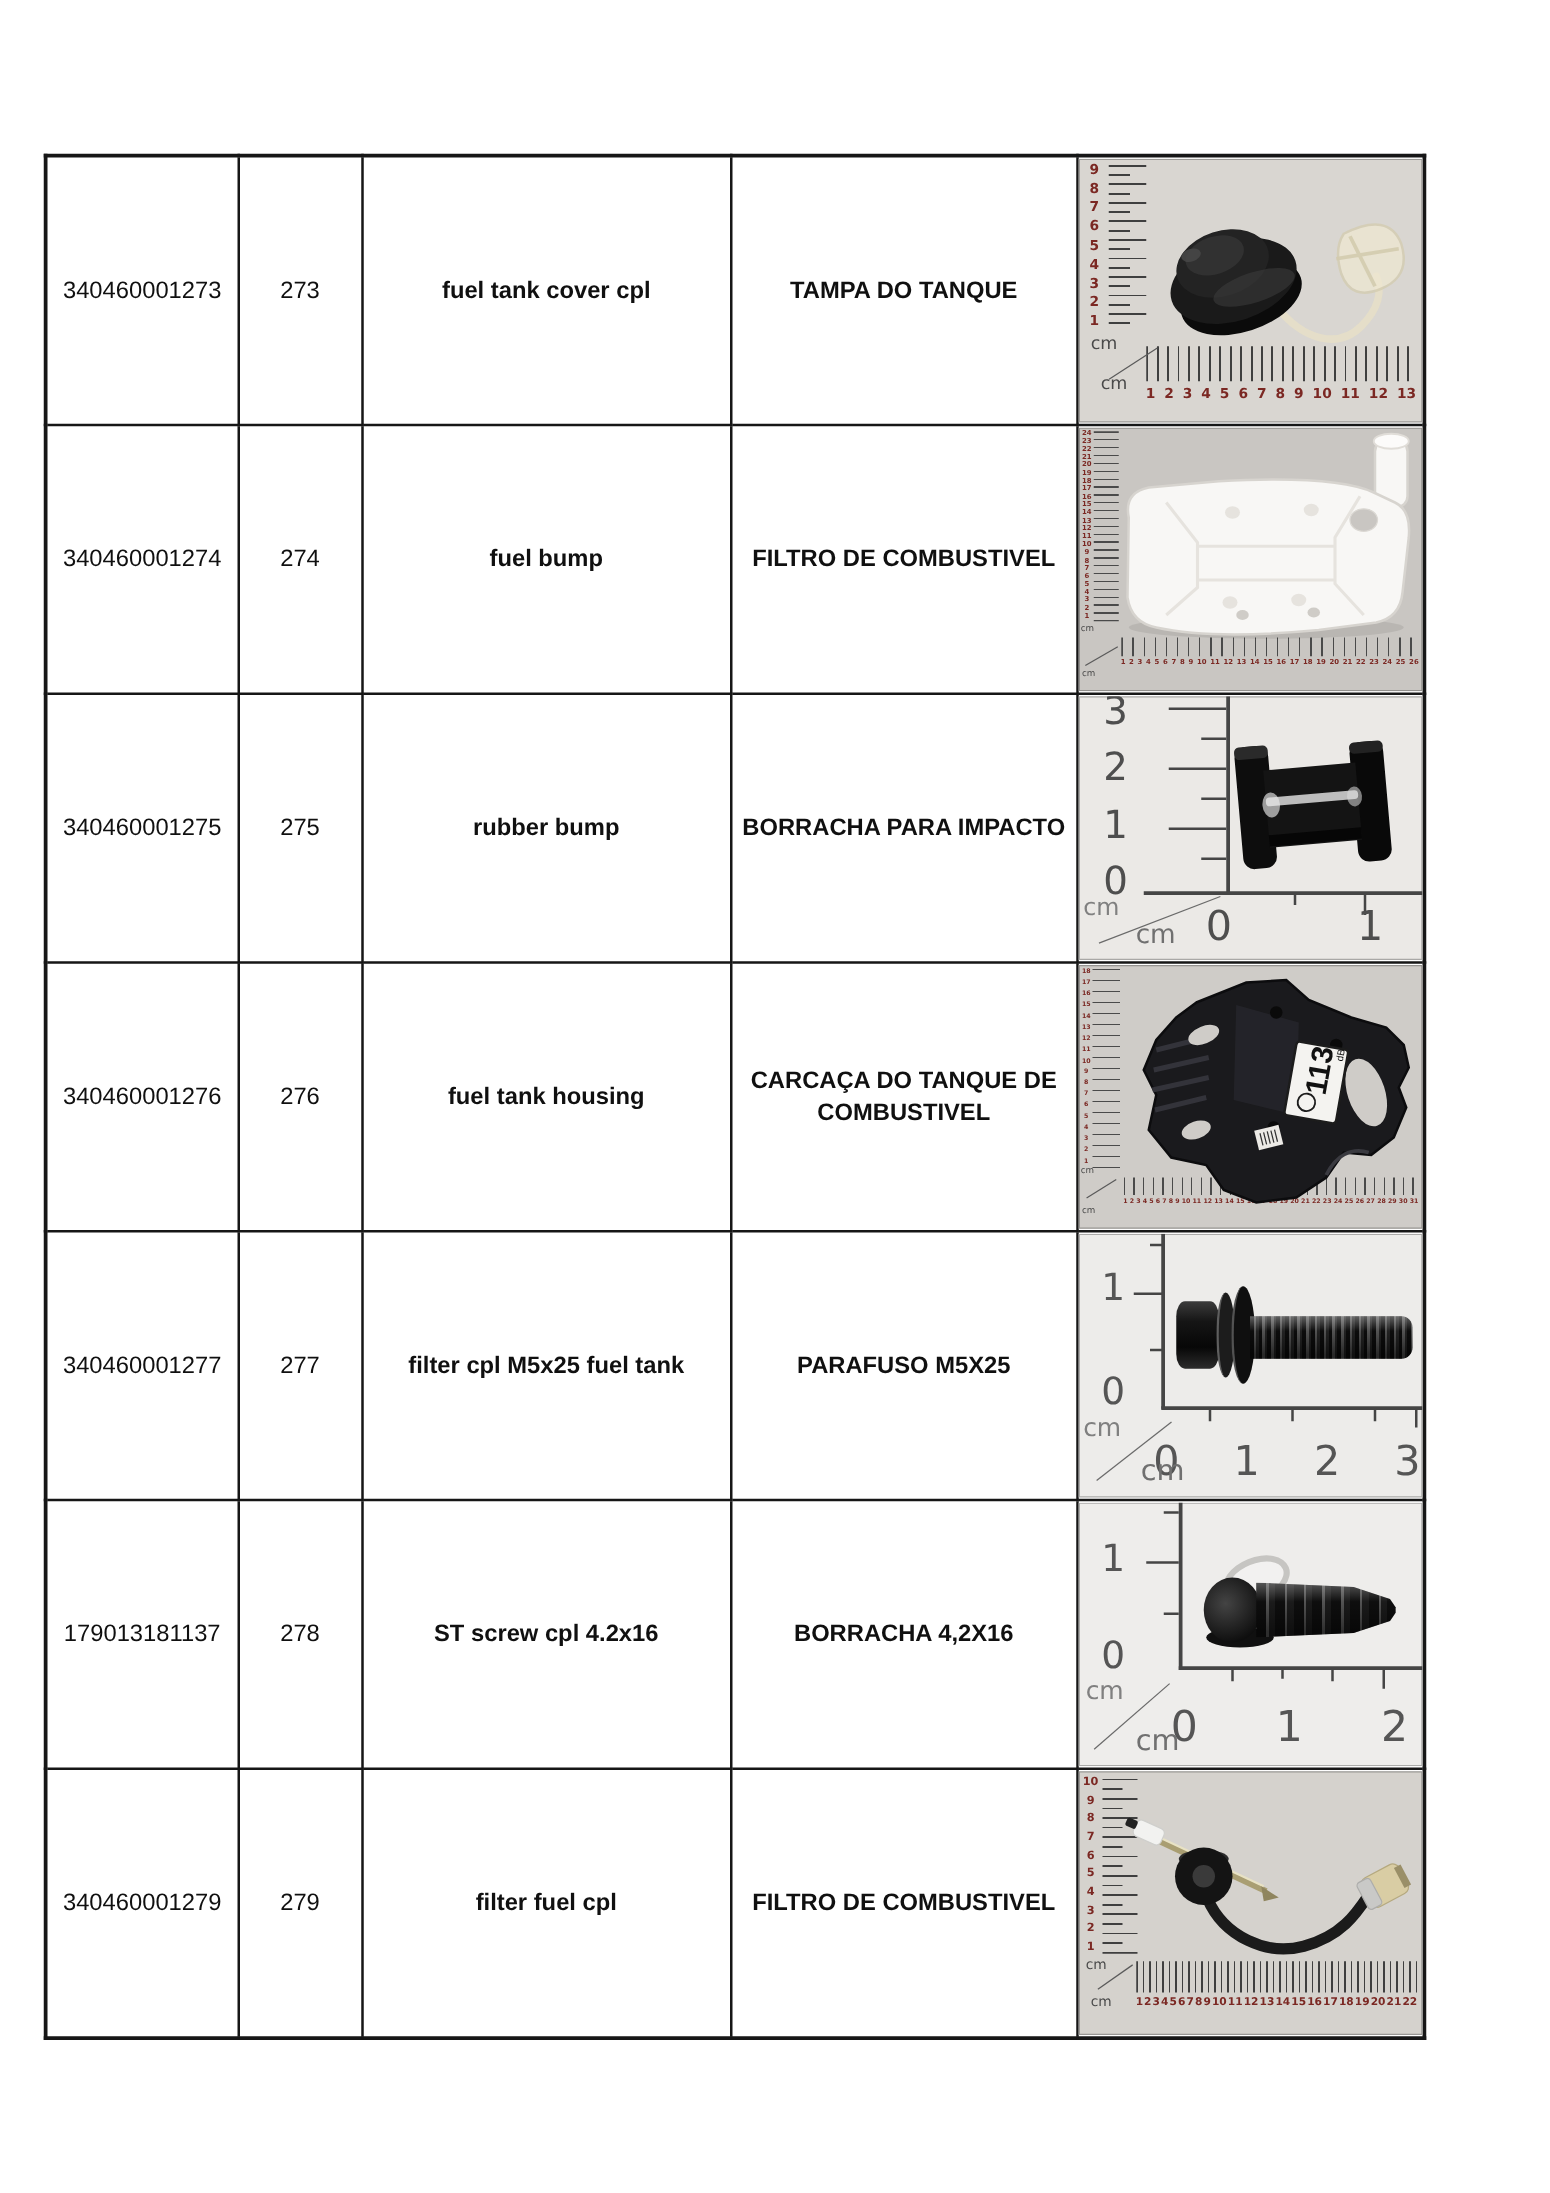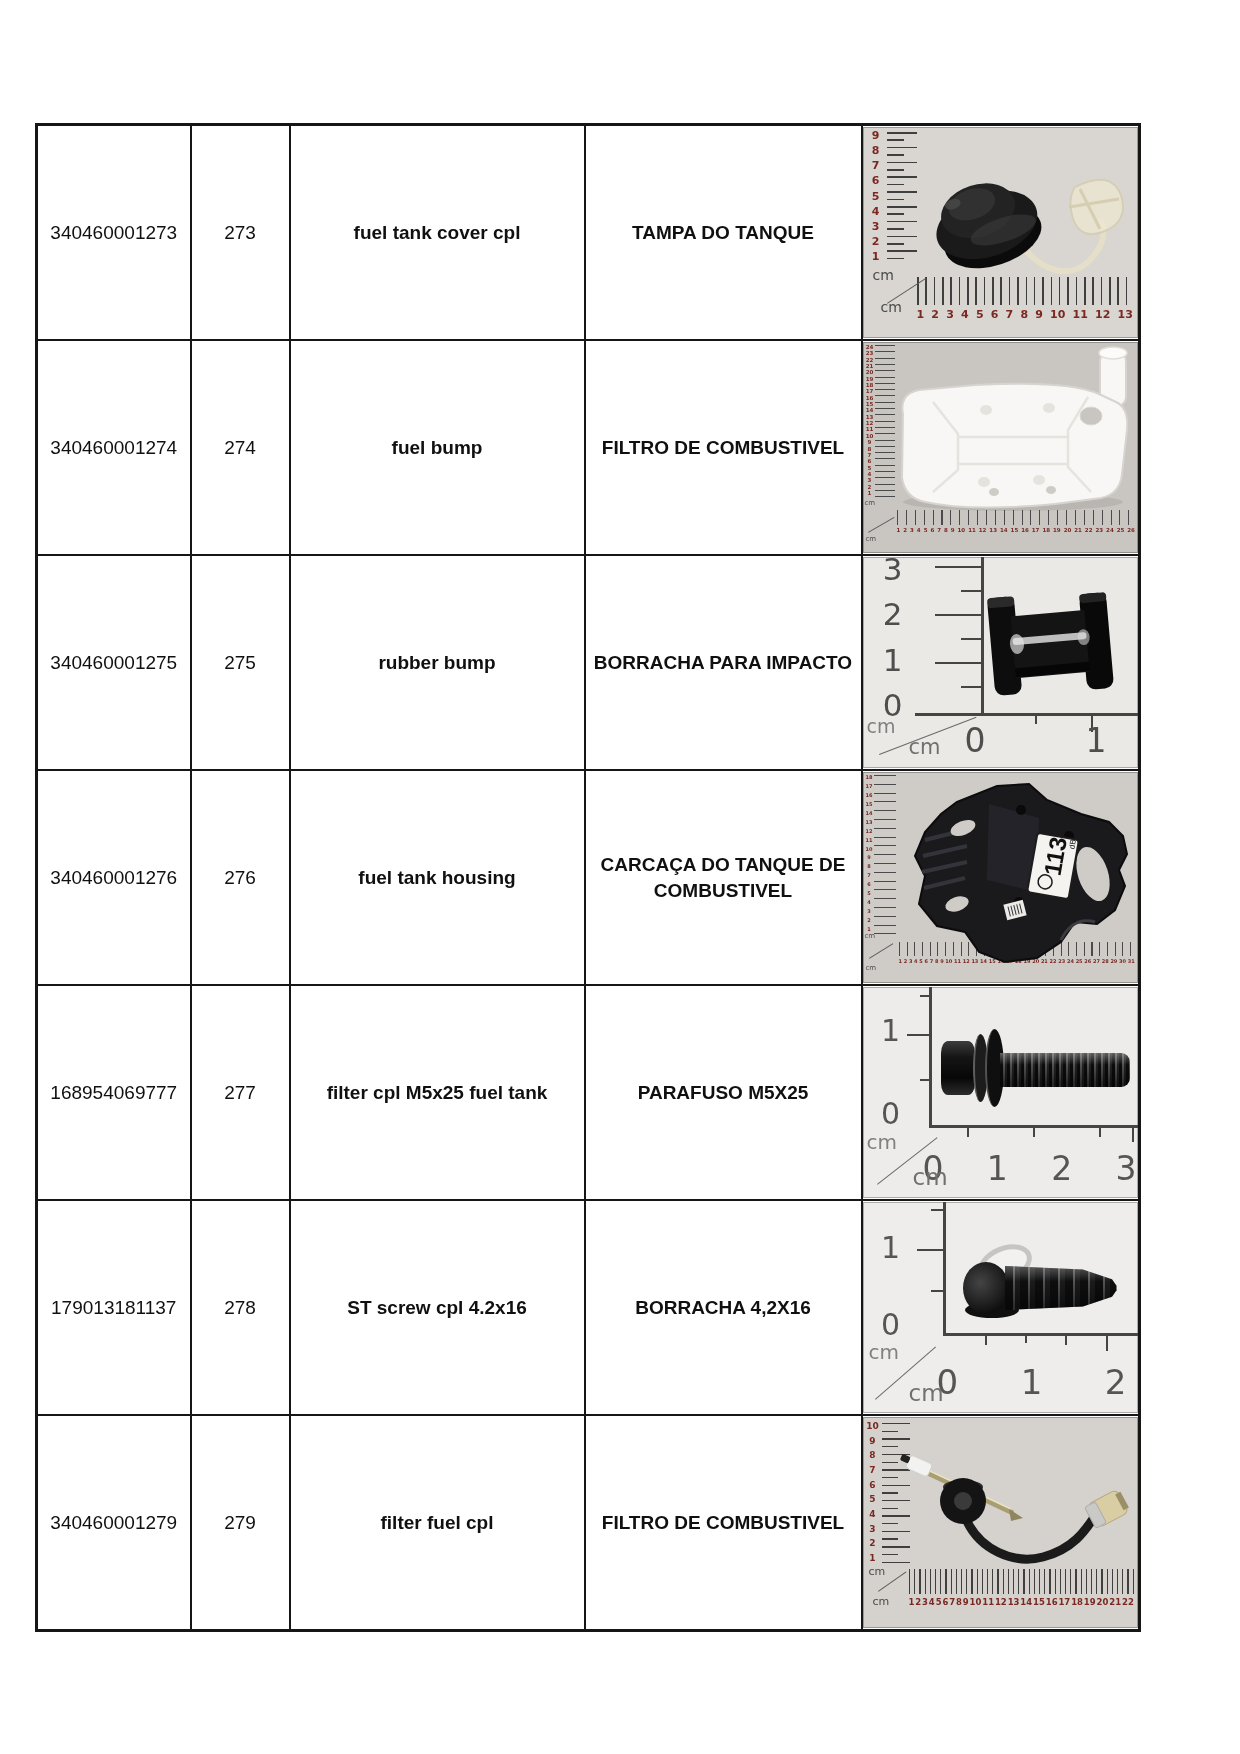--- a/index.html
+++ b/index.html
@@ -422,21 +422,21 @@
               <rect x="-10" y="-8" width="20" height="16" fill="#eceae6"></rect>
               <path d="M-6,-5 v10 M-3,-5 v10 M0,-5 v10 M3,-5 v10 M6,-5 v10" stroke="#333" stroke-width="1"></path>
             </g>
           </g>
         </svg>
       </div>
     </td>
   </tr>
 
   <tr>
-    <td class="c1">168954069777</td>
+    <td class="c1">340460001277</td>
     <td class="c2">277</td>
     <td class="c3">filter cpl M5x25 fuel tank</td>
     <td class="c4">PARAFUSO M5X25</td>
     <td class="c5">
       <div class="photo p5" style="background-color: rgb(237, 236, 234);">
         <div class="ph-el vaxis axis"></div>
         <div class="ph-el haxis axis"></div>
         <div class="tick t1"></div>
             <div class="tick t2"></div>
         <div class="tick t3"></div>

